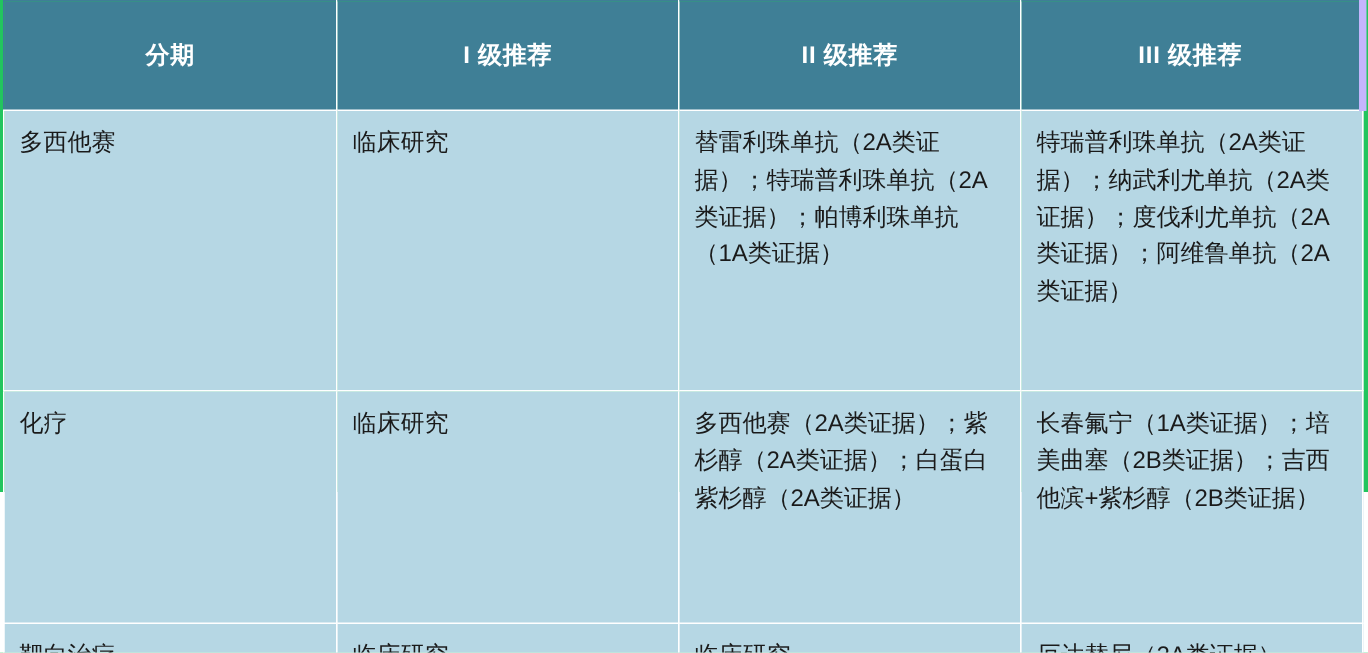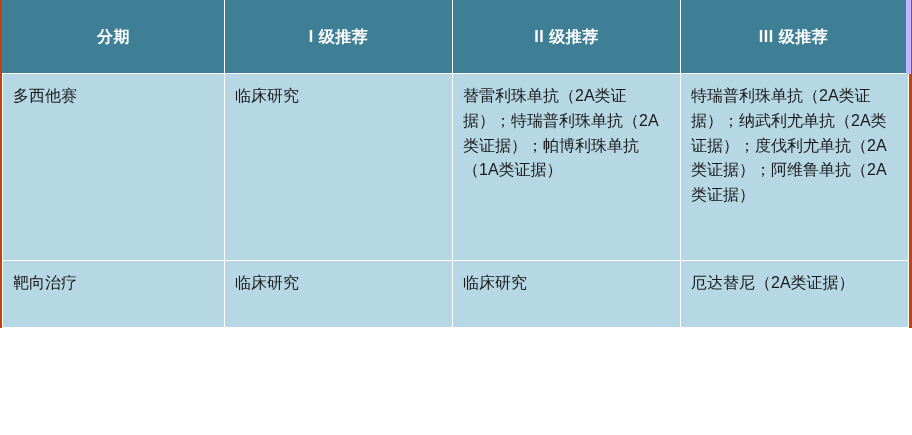--- a/index.html
+++ b/index.html
@@ -10,21 +10,21 @@
   body {
     width: 912px;
     height: 435px;
     font-family: "Liberation Sans", sans-serif;
     overflow: hidden;
   }
   .table-wrap {
     width: 912px;
     height: 328px;
     box-sizing: border-box;
-    background: #c2410c;
+    background: #22c55e;
   }
   table.rec-table {
     border-collapse: collapse;
     width: 906px;
     margin-left: 2px;
     table-layout: fixed;
   }
   table.rec-table col.c0 { width: 222px; }
   table.rec-table col.c1 { width: 228px; }
   table.rec-table col.c2 { width: 228px; }
@@ -79,20 +79,26 @@
         <th>III 级推荐</th>
       </tr>
     </thead>
     <tbody>
       <tr class="row-immuno">
         <td class="first-col">多西他赛</td>
         <td>临床研究</td>
         <td class="cell-lines">替雷利珠单抗（2A类证据）；特瑞普利珠单抗（2A类证据）；帕博利珠单抗（1A类证据）</td>
         <td class="cell-lines">特瑞普利珠单抗（2A类证据）；纳武利尤单抗（2A类证据）；度伐利尤单抗（2A类证据）；阿维鲁单抗（2A类证据）</td>
       </tr>
+      <tr class="row-chemo">
+        <td class="first-col">化疗</td>
+        <td>临床研究</td>
+        <td class="cell-lines">多西他赛（2A类证据）；紫杉醇（2A类证据）；白蛋白紫杉醇（2A类证据）</td>
+        <td class="cell-lines">长春氟宁（1A类证据）；培美曲塞（2B类证据）；吉西他滨+紫杉醇（2B类证据）</td>
+      </tr>
       <tr class="row-target">
         <td class="first-col">靶向治疗</td>
         <td>临床研究</td>
         <td>临床研究</td>
         <td>厄达替尼（2A类证据）</td>
       </tr>
     </tbody>
   </table>
 </div>
 

